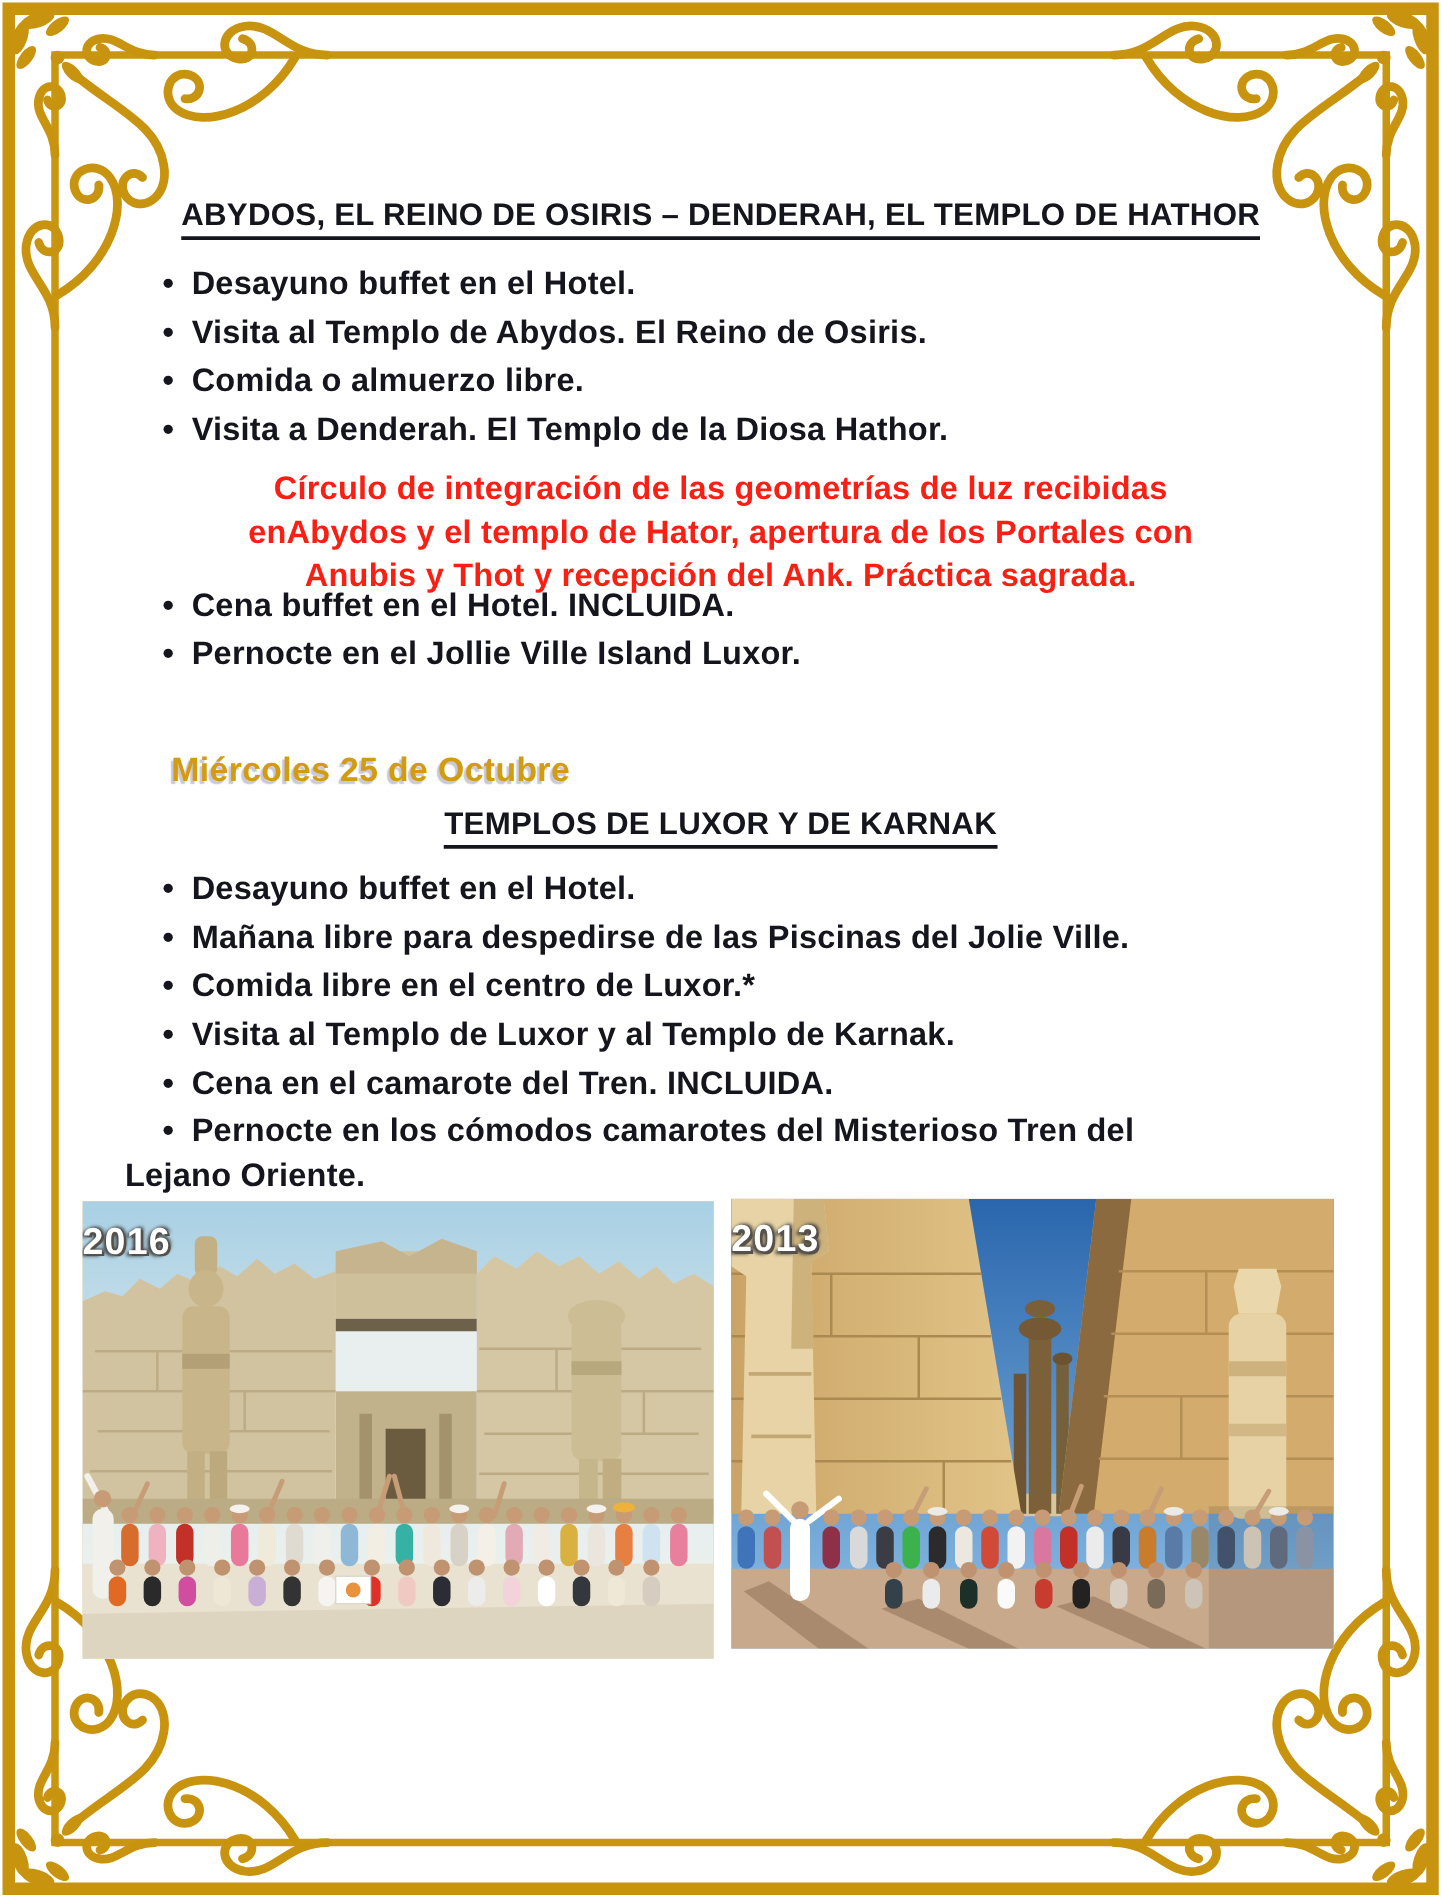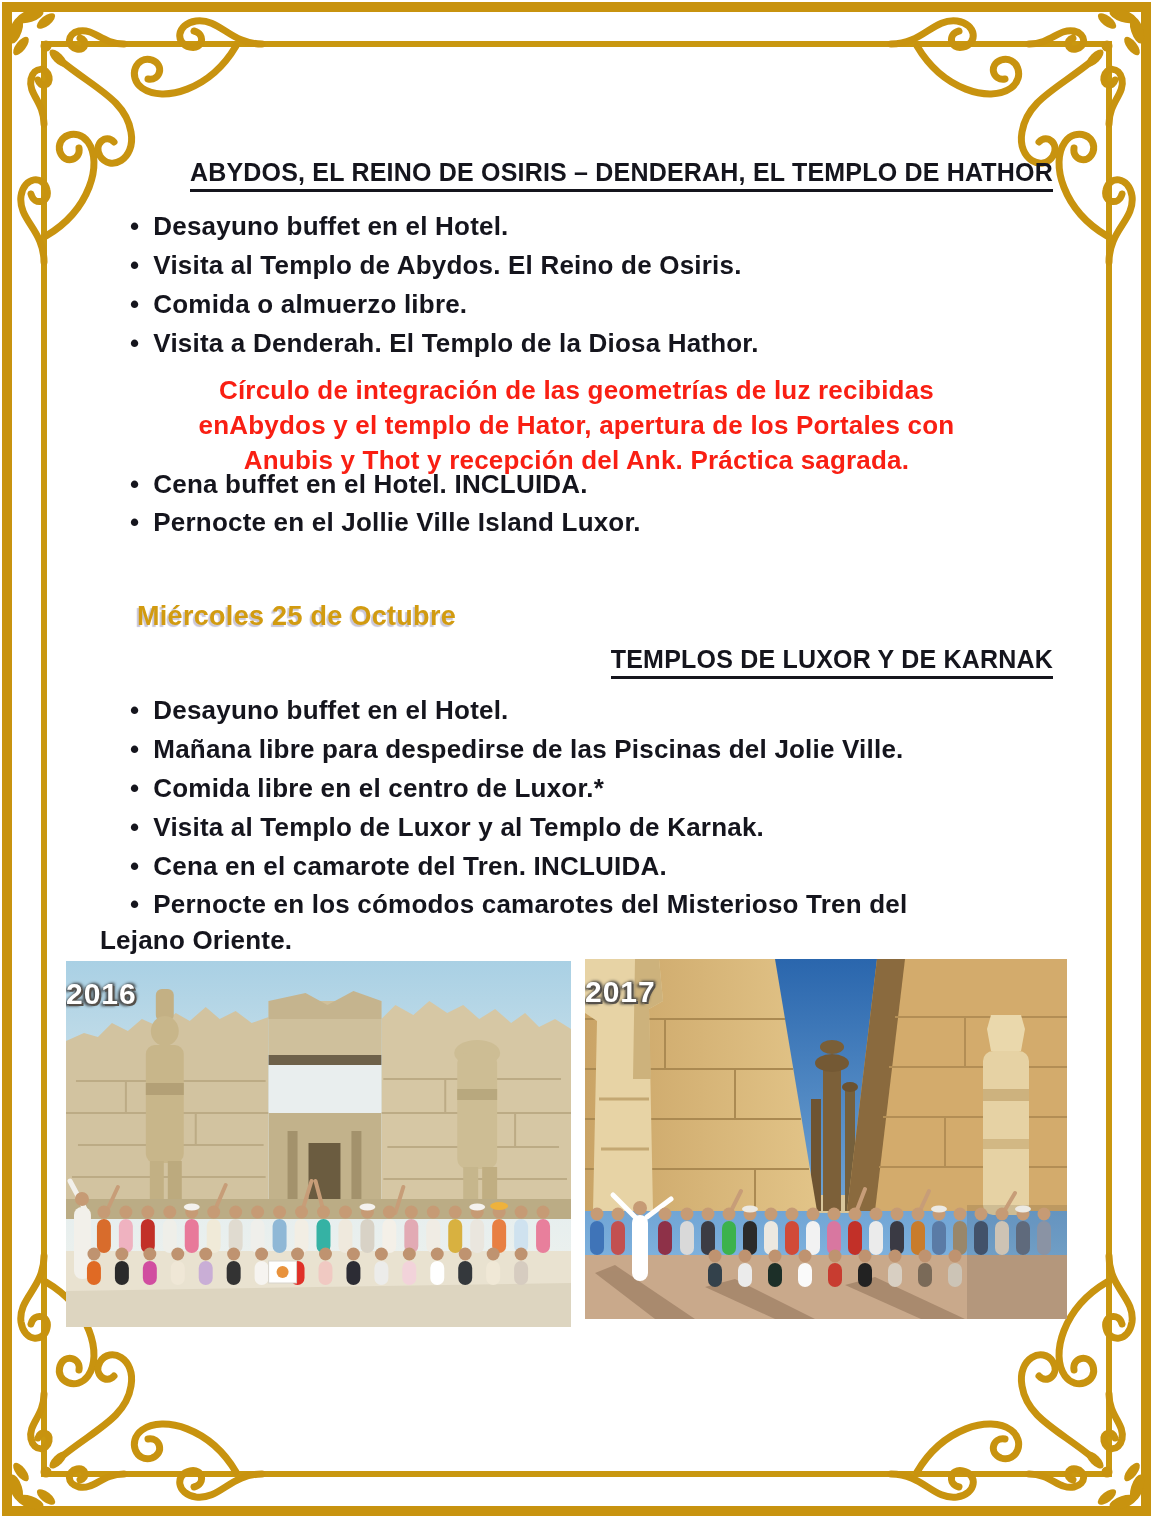--- a/index.html
+++ b/index.html
@@ -11,21 +11,21 @@
   .corner{position:absolute;width:300px;height:300px;pointer-events:none;}
   .corner svg{display:block;width:100%;height:100%;}
   .c-tl{left:0;top:0;}
   .c-tr{right:0;top:0;transform:scaleX(-1);}
   .c-bl{left:0;bottom:0;transform:scaleY(-1);}
   .c-br{right:0;bottom:0;transform:scale(-1,-1);}
   
   .abs{position:absolute;}
   .date-h{left:137px;font-size:27px;color:#d29b10;letter-spacing:.3px;
           text-shadow:-2px 2px 1px #c9c6d6;}
-  .doc-title{left:100px;width:953px;text-align:right;font-size:25px;color:#15151d;
+  .doc-title{left:100px;width:953px;text-align:center;font-size:25px;color:#15151d;
              white-space:nowrap;letter-spacing:.2px;}
   .doc-title .u{border-bottom:3px solid #15151d;padding-bottom:3px;}
   .bullet{left:100px;width:953px;font-size:26px;line-height:36px;color:#15151d;
           text-indent:30px;letter-spacing:.2px;}
   .bullet .dot{margin-right:14px;}
   .bullet.narrow{width:845px;}
   .red-line{left:100px;width:953px;text-align:center;font-size:26px;line-height:35px;
             color:#f91f13;letter-spacing:.2px;margin-top:11px;}
   
   .photo{position:absolute;overflow:hidden;background:#d8cbae;}
@@ -412,16 +412,16 @@
           <use href="#pkneel" x="160" y="304" fill="#ebebeb"></use>
         <use href="#pkneel" x="190" y="304" fill="#1c2f28"></use>
           <use href="#pkneel" x="220" y="304" fill="#fafafa"></use>
         <use href="#pkneel" x="250" y="304" fill="#c83c30"></use>
           <use href="#pkneel" x="280" y="304" fill="#222222"></use>
         <use href="#pkneel" x="310" y="304" fill="#d8cfc2"></use>
           <use href="#pkneel" x="340" y="304" fill="#7a6a58"></use>
         <use href="#pkneel" x="370" y="304" fill="#ccc4b6"></use>
       </g>
     </svg>
-    <div class="year-label">2017</div>
+    <div class="year-label">2013</div>
   </div>
 
 </div>
 
 </body></html>

